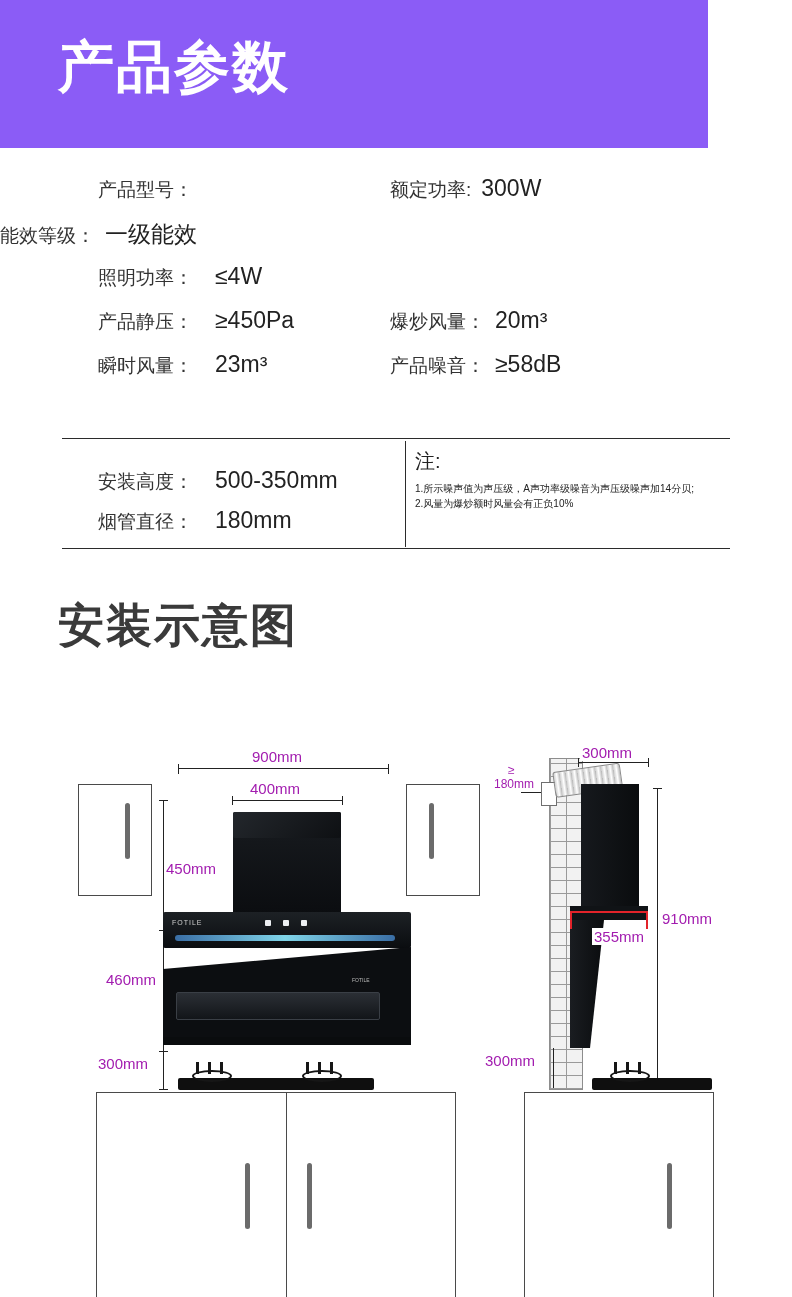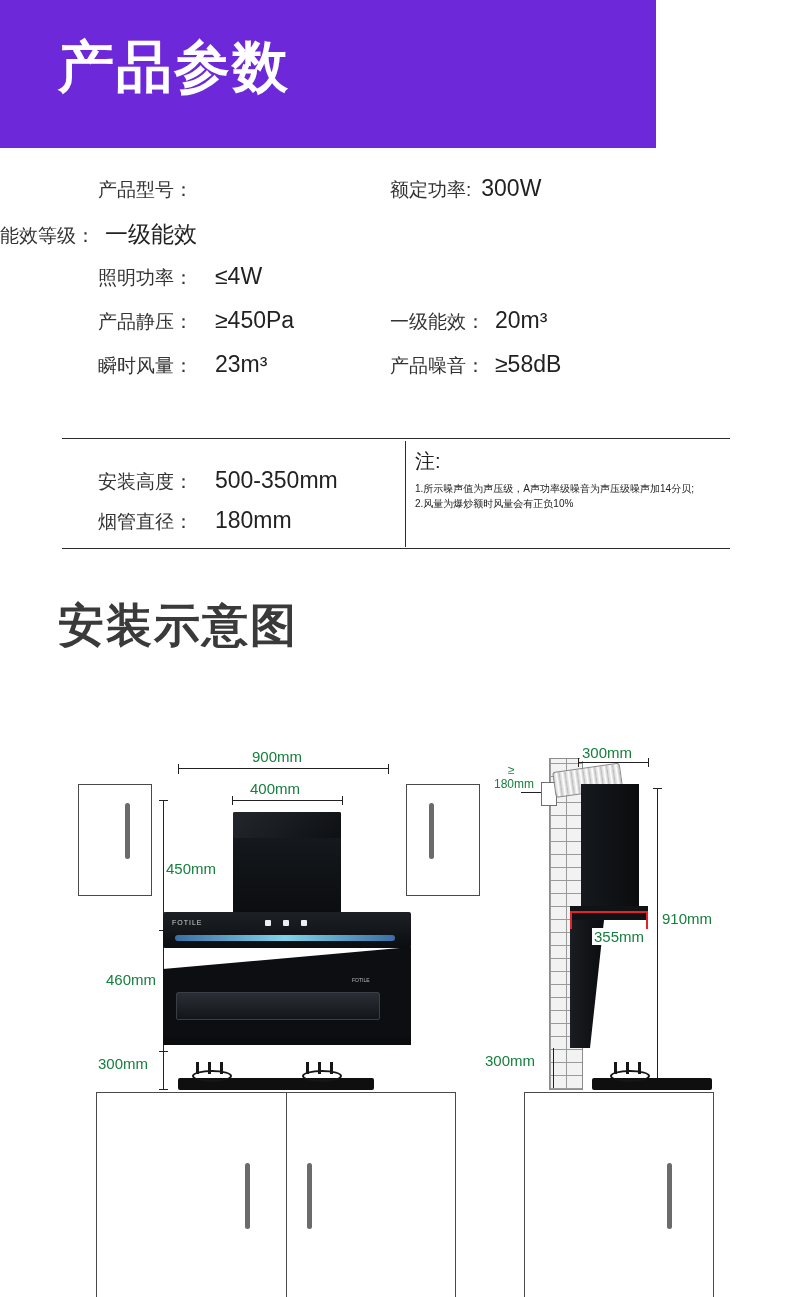--- a/index.html
+++ b/index.html
@@ -13,23 +13,23 @@
     font-family: "Liberation Sans", sans-serif;
     color: #2b2b2b;
     overflow: hidden;
     position: relative;
   }
 
   
   .banner {
     position: absolute;
     left: 0; top: 0;
-    width: 656px;
+    width: 708px;
     height: 148px;
-    background: #6d28d9;
+    background: #8b5cf6;
   }
   .banner-title {
     position: absolute;
     left: 58px;
     top: 32px;
     font-size: 56px;
     font-weight: bold;
     color: #ffffff;
     letter-spacing: 2px;
     line-height: 70px;
@@ -125,21 +125,21 @@
   .diagram {
     position: absolute;
     left: 0;
     top: 700px;
     width: 792px;
     height: 597px;
   }
   .dim-label {
     position: absolute;
     font-size: 15px;
-    color: #15803d;
+    color: #a21caf;
     white-space: nowrap;
     background: #fff;
     padding: 0 2px;
   }
   .dim-label.small { font-size: 12px; line-height: 13px; }
   .hline { position: absolute; height: 1px; background: #222; }
   .vline { position: absolute; width: 1px; background: #222; }
   .tickh { position: absolute; height: 1px; width: 9px; background: #222; }
   .redline { position: absolute; height: 2px; background: #e2232a; }
 
@@ -209,21 +209,21 @@
       <span class="spec-value">≤4W</span>
     </div>
   </div>
 
   <div class="spec-row">
     <div class="spec-cell left">
       <span class="spec-label">产品静压：</span>
       <span class="spec-value">≥450Pa</span>
     </div>
     <div class="spec-cell right">
-      <span class="spec-label">一级能效：</span>
+      <span class="spec-label">爆炒风量：</span>
       <span class="spec-value">20m³</span>
     </div>
   </div>
 
   <div class="spec-row">
     <div class="spec-cell left">
       <span class="spec-label">瞬时风量：</span>
       <span class="spec-value">23m³</span>
     </div>
     <div class="spec-cell right">

